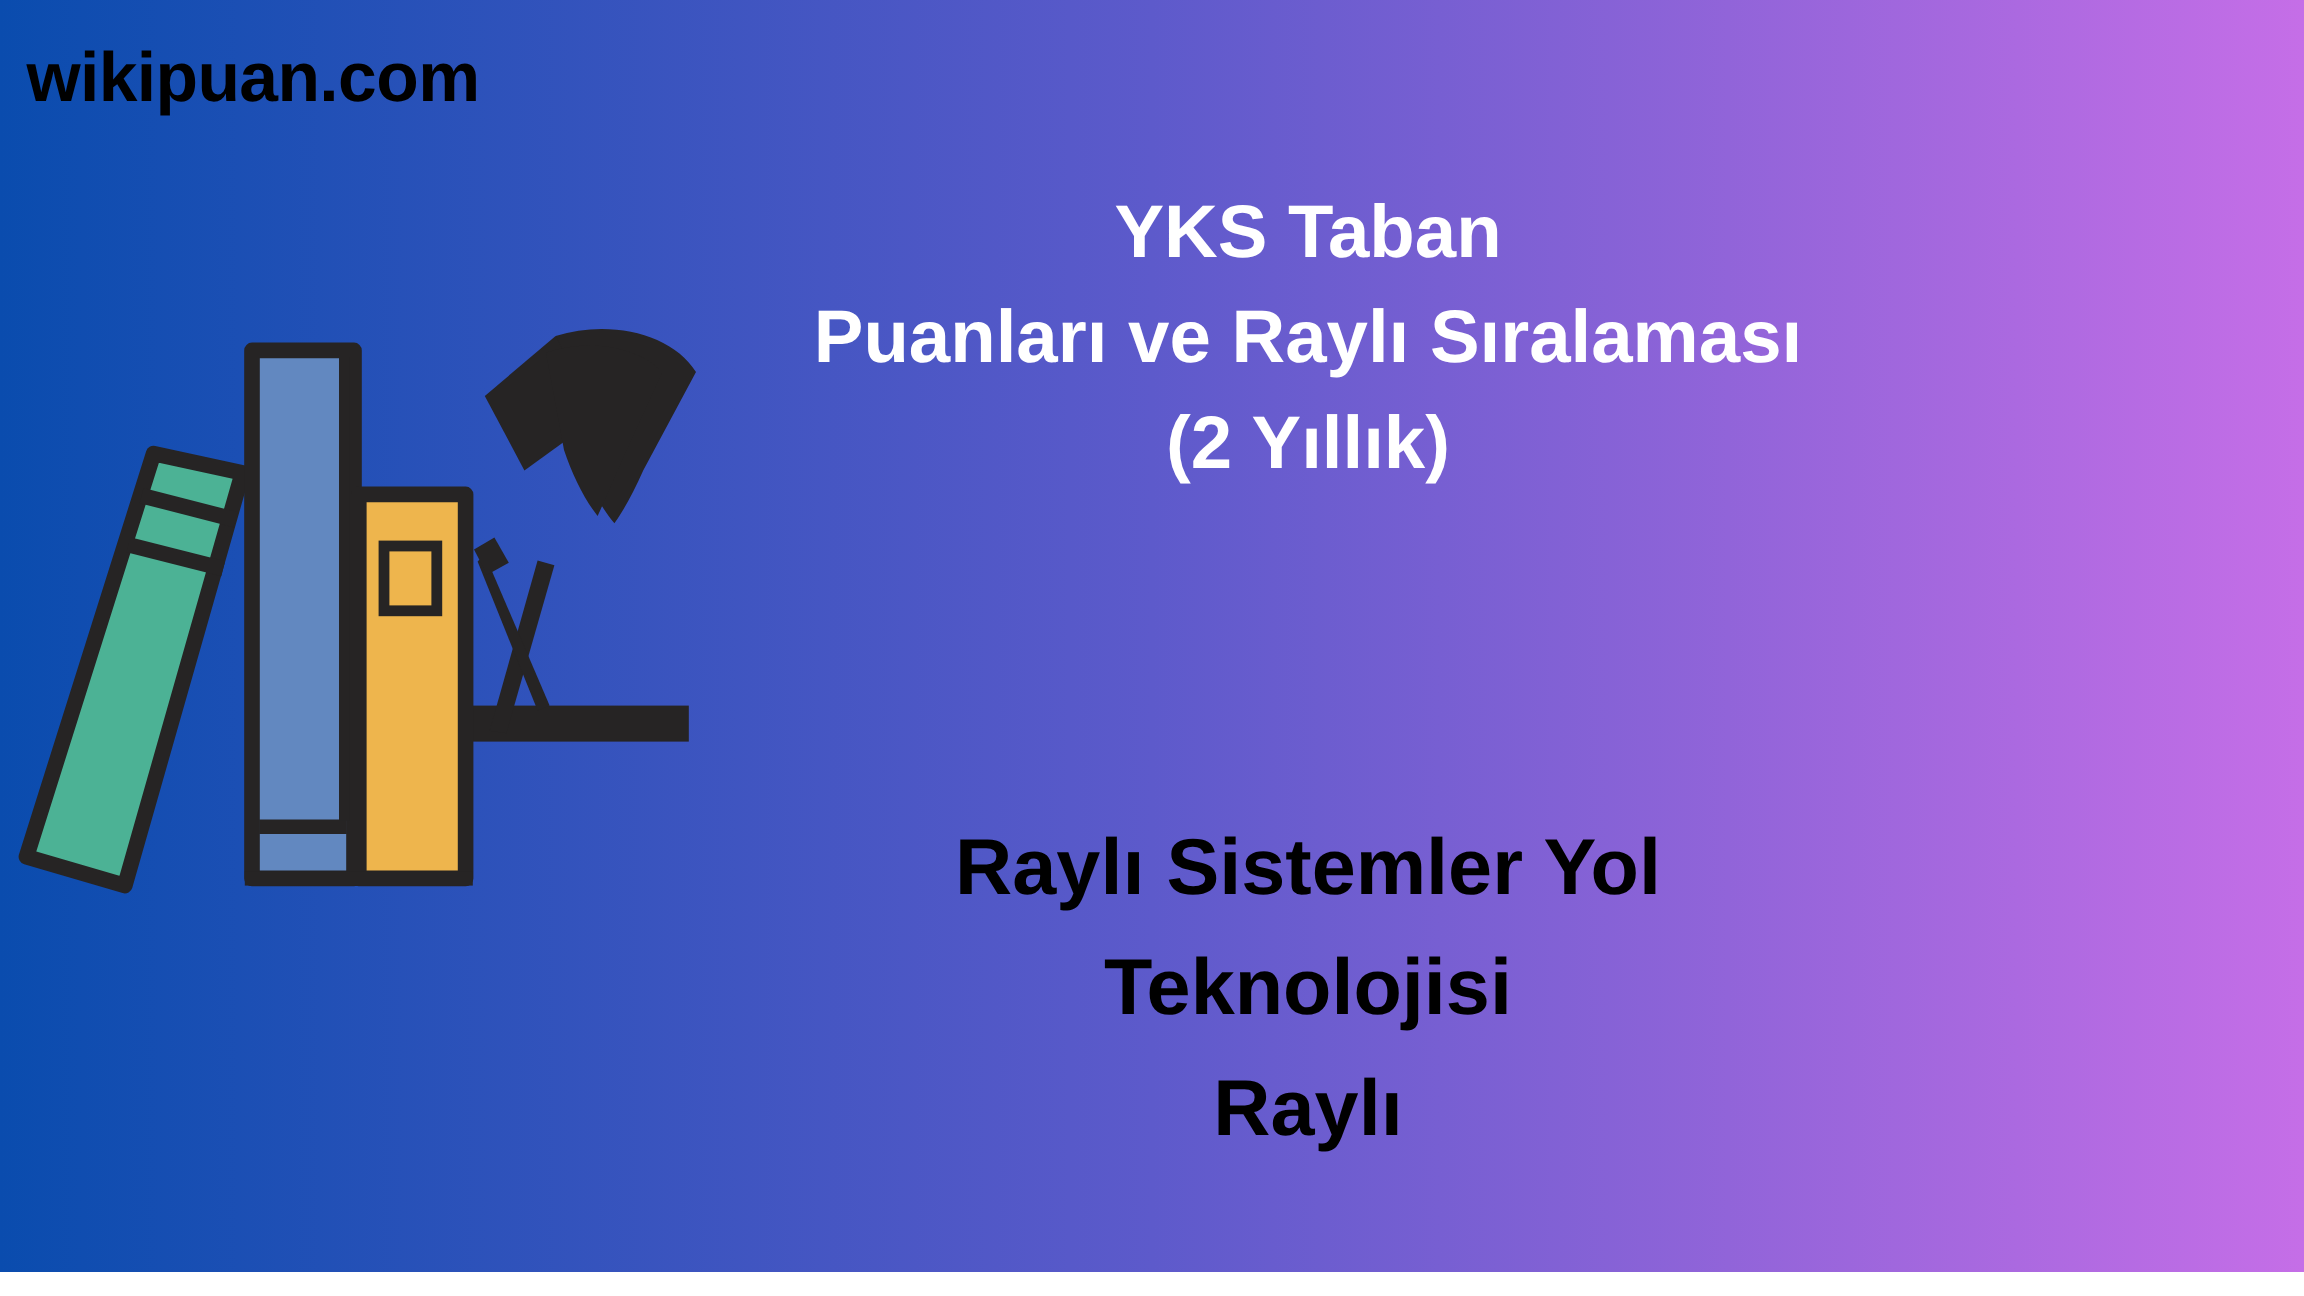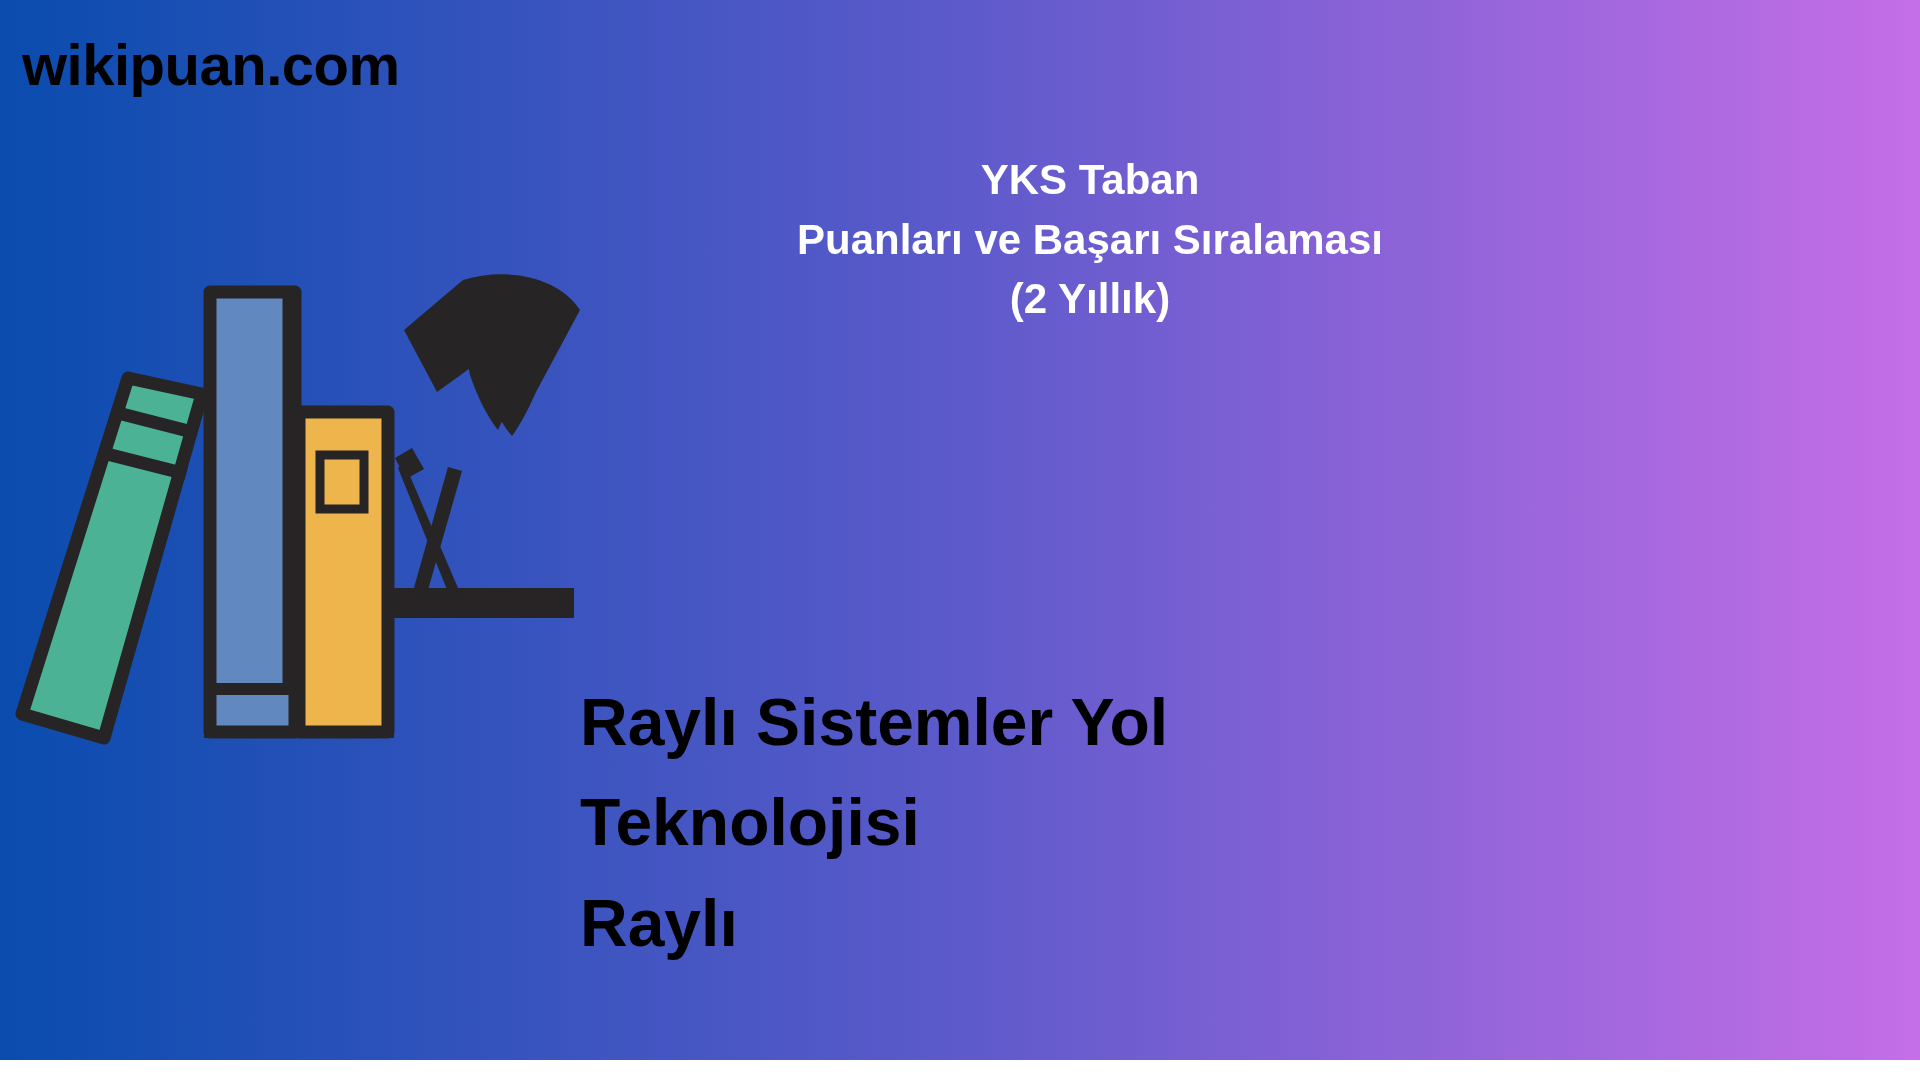--- a/index.html
+++ b/index.html
@@ -58,35 +58,36 @@
     height: 1080px;
   }
 
   #main-title {
     position: absolute;
     left: 0;
     top: 150px;
     width: 1020px;
     text-align: center;
     color: #ffffff;
-    font-size: 42px;
+    font-size: 62px;
     font-weight: 700;
     line-height: 1.42;
     letter-spacing: 0px;
   }
   #main-title .title-line {
     display: block;
     white-space: nowrap;
   }
 
   #dept-title {
     position: absolute;
     left: 0px;
     top: 672px;
     width: 1020px;
+    text-align: center;
     color: #000000;
     font-size: 66px;
     font-weight: 700;
     line-height: 1.52;
     letter-spacing: 0px;
   }
   #dept-title .dept-line {
     display: block;
     white-space: nowrap;
   }
@@ -135,21 +136,21 @@
       </g>
 
       <rect x="204" y="456" width="190" height="12" fill="#262424"></rect>
     </svg>
   </div>
 
   <div id="text-column">
 
     <div id="main-title">
       <span class="title-line">YKS Taban</span>
-      <span class="title-line">Puanları ve Başarı Sıralaması</span>
+      <span class="title-line">Puanları ve Raylı Sıralaması</span>
       <span class="title-line">(2 Yıllık)</span>
     </div>
 
     <div id="dept-title">
       <span class="dept-line">Raylı Sistemler Yol</span>
       <span class="dept-line">Teknolojisi</span>
       <span class="dept-line">Raylı</span>
     </div>
 
   </div>

